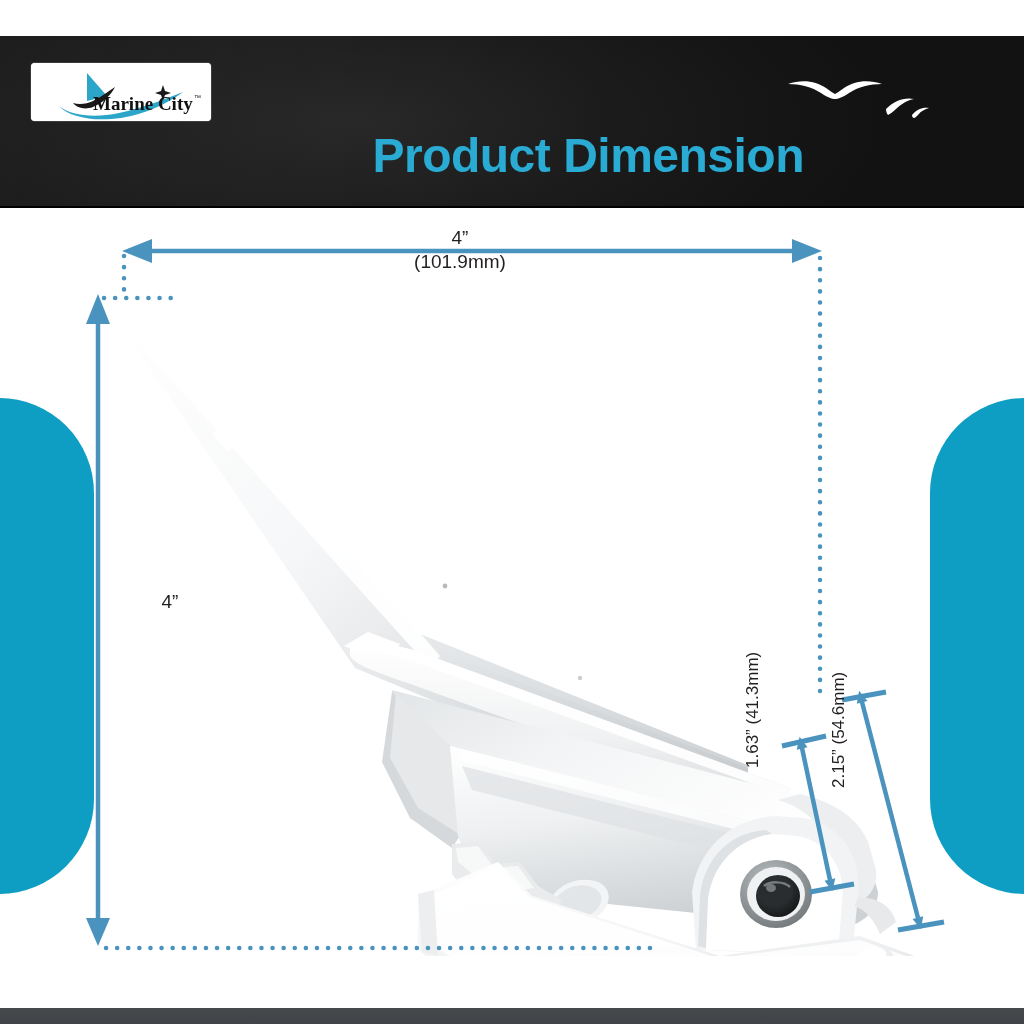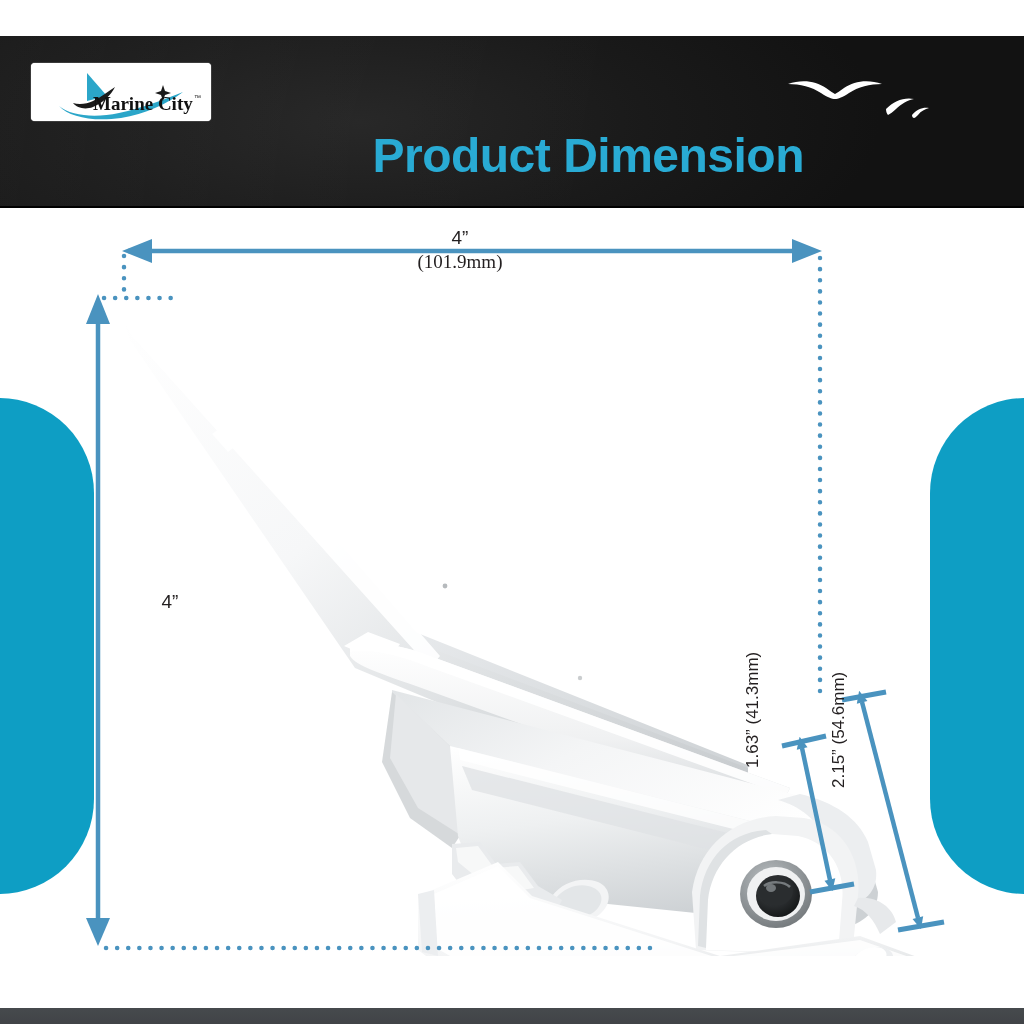--- a/index.html
+++ b/index.html
@@ -135,21 +135,20 @@
     white-space: nowrap;
     font-family: "Liberation Sans", sans-serif;
   }
   .dim-label .inch {
     display: block;
     font-size: 19px;
   }
   .dim-label .mm {
     display: block;
     font-size: 19px;
-    font-family: Liberation Serif, serif;
   }
 
   .dim-top {
     left: 335px;
     top: 18px;
     width: 250px;
   }
   .dim-left {
     left: 75px;
     top: 382px;

